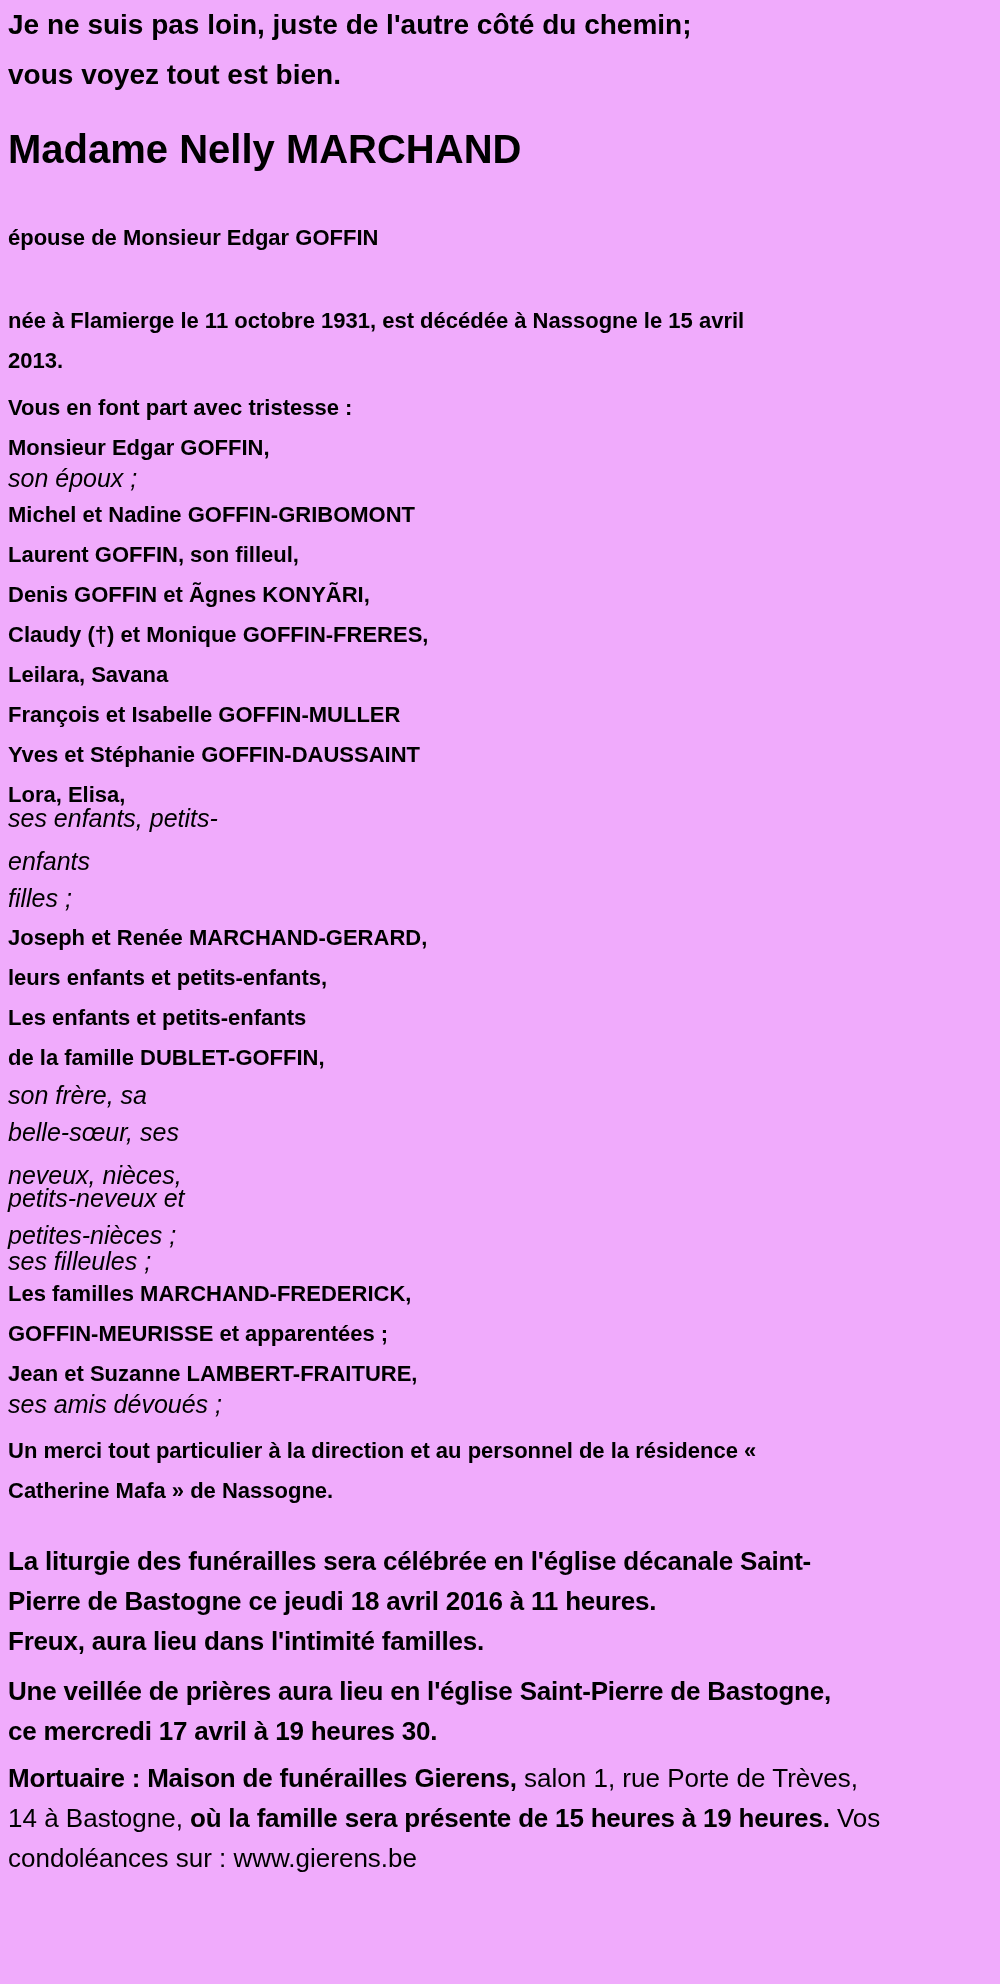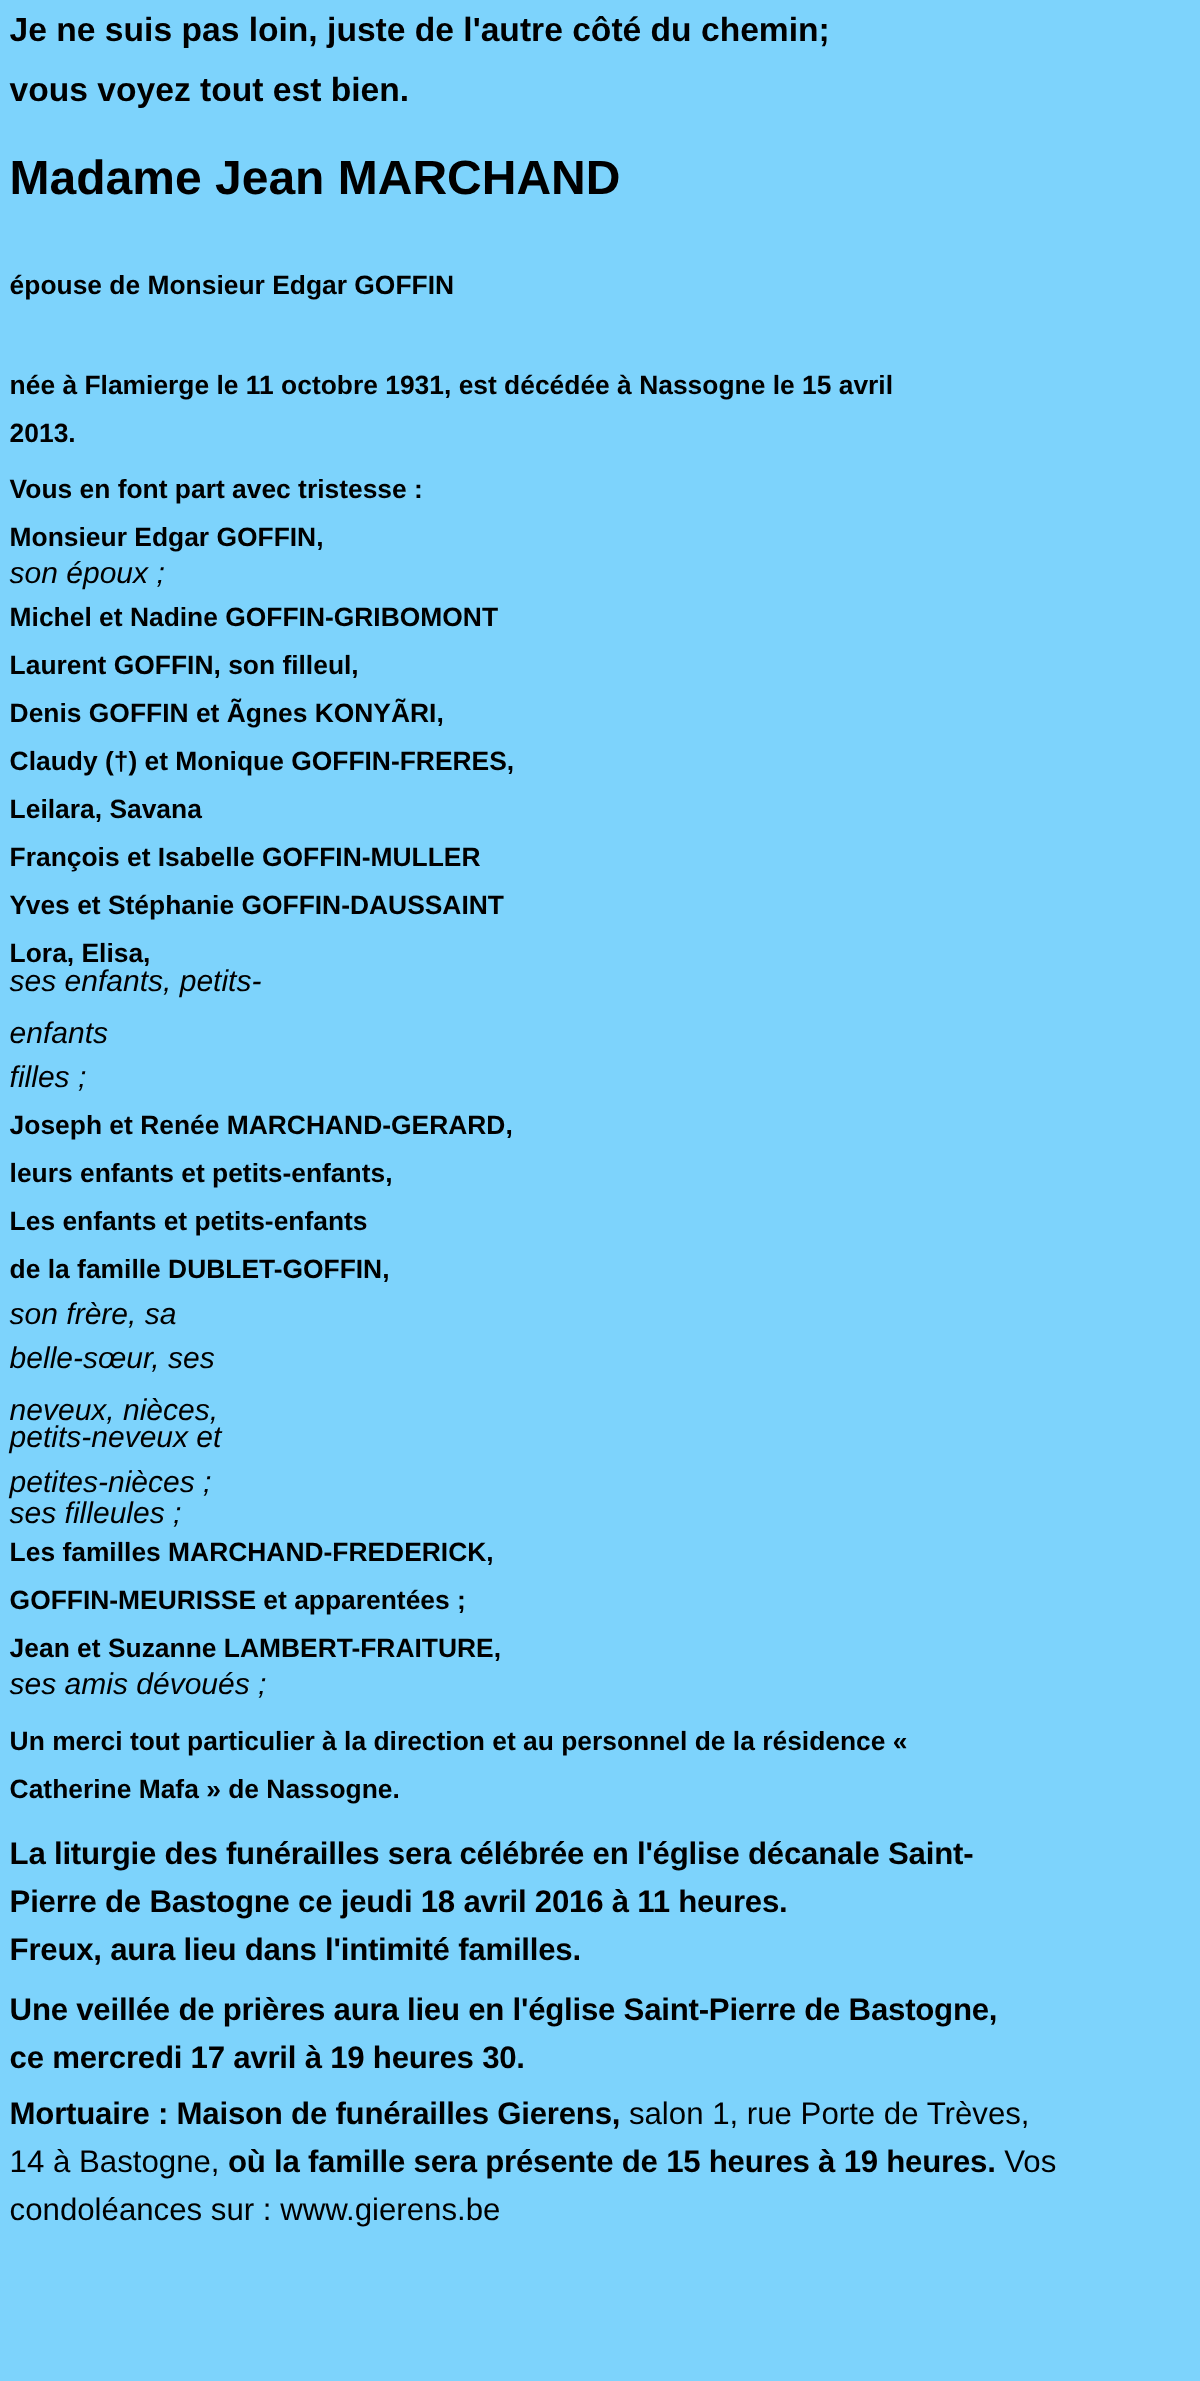--- a/index.html
+++ b/index.html
@@ -1,42 +1,42 @@
 <!DOCTYPE html>
 <html lang="fr"><head>
 <meta charset="utf-8">
 <style>
   * { box-sizing: border-box; }
   html, body { margin: 0; padding: 0; background: #ffffff; }
   .sheet {
     position: relative;
     width: 1000px;
     height: 1984px;
-    background: #7dd3fc;
+    background: #f0abfc;
     color: #000000;
     font-family: "Liberation Sans", "DejaVu Sans", sans-serif;
     padding: 0 12px 0 8px;
     overflow: hidden;
   }
   .q   { font-weight: 700; font-size: 28px; line-height: 50px; white-space: nowrap; }
   .title { font-weight: 700; font-size: 40px; line-height: 48px; margin: 25px 0 0 0; white-space: nowrap; }
   .ln  { font-size: 22px; line-height: 40px; white-space: nowrap; font-weight: bold; }
   .fl  { font-size: 26px; line-height: 40px; white-space: nowrap; }
   .b   { font-weight: 700; letter-spacing: -0.2px; }
   .rl  { font-style: italic; font-size: 25px; line-height: 37px; text-align: left; white-space: nowrap; }
 </style>
 </head>
 <body>
 
 <div class="sheet">
 
   <div class="q">Je ne suis pas loin, juste de l'autre côté du chemin;</div>
   <div class="q">vous voyez tout est bien.</div>
 
-  <h1 class="title">Madame Jean MARCHAND</h1>
+  <h1 class="title">Madame Nelly MARCHAND</h1>
   <div class="ln" style="margin-top:45px">épouse de Monsieur Edgar GOFFIN</div>
   <div class="ln" style="margin-top:43px">née à Flamierge le 11 octobre 1931, est décédée à Nassogne le 15 avril</div>
   <div class="ln">2013.</div>
 
   <div class="ln" style="margin-top:7px">Vous en font part avec tristesse :</div>
 
   <div class="ln">Monsieur Edgar GOFFIN,</div>
   <div class="rl" style="margin-top:-8px">son époux ;</div>
 
   <div>
@@ -77,21 +77,21 @@
   </div>
   <div class="ln">Jean et Suzanne LAMBERT-FRAITURE,</div>
   <div class="rl" style="margin-top:-8px">ses amis dévoués ;</div>
 
   <div>
     <div class="ln" style="margin-top:8px">Un merci tout particulier à la direction et au personnel de la résidence «</div>
     <div class="ln">Catherine Mafa » de Nassogne.</div>
   </div>
 
   <div>
-    <div class="fl b" style="margin-top:13px">La liturgie des funérailles sera célébrée en l'église décanale Saint-</div>
+    <div class="fl b" style="margin-top:30px">La liturgie des funérailles sera célébrée en l'église décanale Saint-</div>
     <div class="fl b">Pierre de Bastogne ce jeudi 18 avril 2016 à 11 heures.</div>
   </div>
 
   <div>
     <div class="fl b">Freux, aura lieu dans l'intimité familles.</div>
   </div>
 
   <div>
     <div class="fl b" style="margin-top:10px">Une veillée de prières aura lieu en l'église Saint-Pierre de Bastogne,</div>
     <div class="fl b">ce mercredi 17 avril à 19 heures 30.</div>

